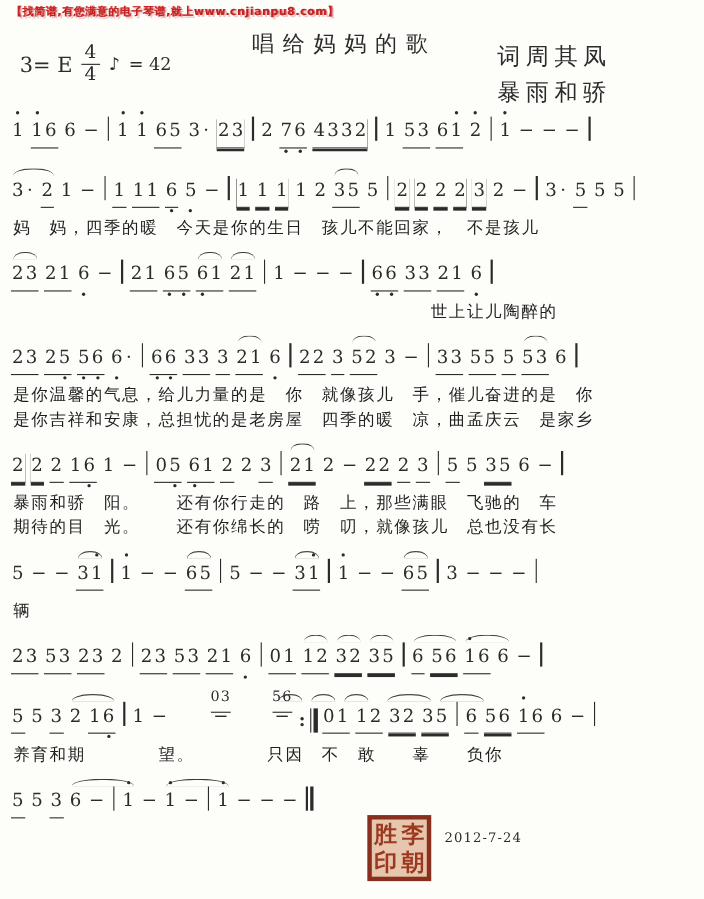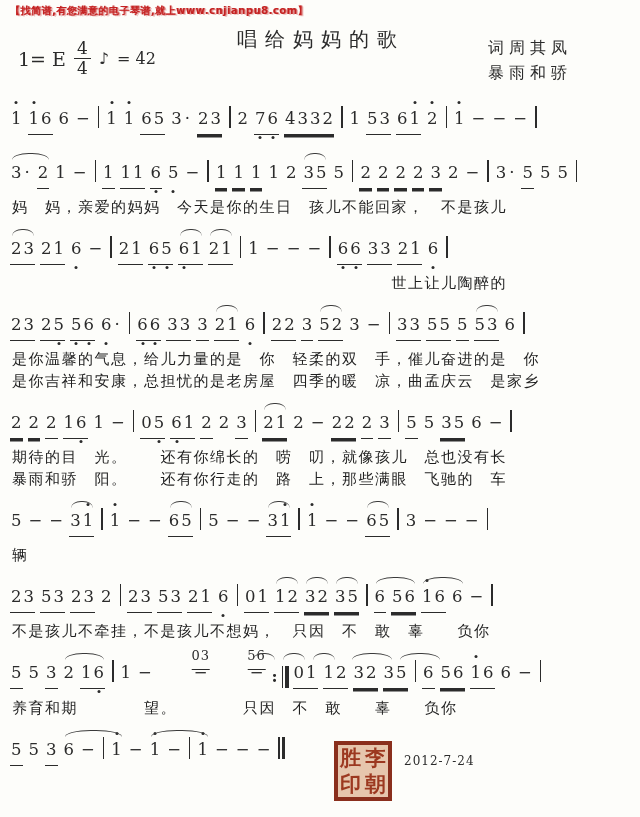--- a/index.html
+++ b/index.html
@@ -1,30 +1,30 @@
 <!DOCTYPE html>
 <html><head>
 <meta charset="utf-8">
 <style>
   html,body{margin:0;padding:0;}
   body{width:640px;height:817px;overflow:hidden;background:#fdfdfa;}
-  .page{position:relative;width:640px;height:817px;box-sizing:border-box;padding:4px 8px 0 10px;
+  .page{position:relative;width:640px;height:817px;box-sizing:border-box;padding:4px 24px 0 10px;
         font-family:"DejaVu Serif", serif;color:#2b2b2b;}
   .watermark{color:#c42222;font-size:10px;font-weight:bold;letter-spacing:.5px;
              text-shadow:1px 0 0 rgba(196,34,34,.55), 2px 1px 0 rgba(196,34,34,.25);
              font-family:"DejaVu Sans", sans-serif;white-space:nowrap;}
   .headrow{position:relative;height:66px;margin-top:2px;}
   .keysig{position:absolute;left:8px;top:20px;font-size:19px;display:flex;align-items:center;gap:8px;}
   .frac{display:inline-flex;flex-direction:column;align-items:center;line-height:1;font-size:17px;}
   .frac .top{border-bottom:1.4px solid #2b2b2b;padding:0 3px 1px;}
   .frac .bot{padding-top:1px;}
   .tempo{font-size:16px;}
   .title{position:absolute;left:0;right:0;top:6px;text-align:center;font-size:20px;font-weight:normal;
          letter-spacing:8px;font-family:"DejaVu Sans", sans-serif;}
-  .credits{position:absolute;right:60px;top:16px;font-size:16px;letter-spacing:5px;
+  .credits{position:absolute;right:60px;top:16px;font-size:21px;letter-spacing:5px;
            font-family:Liberation Sans, sans-serif;line-height:1.55;text-align:left;}
   
   .systems{margin-top:10px;}
   .system{margin-bottom:9px;}
   .music{position:relative;white-space:nowrap;line-height:26px;padding:10px 0 6px 0;font-size:16.5px;}
   .tok{display:inline-block;position:relative;margin-right:5px;padding-bottom:2px;vertical-align:baseline;}
   .tok.u1{border-bottom:1.5px solid #2b2b2b;}
   .tok.u2{border-bottom:1.5px solid #2b2b2b;box-shadow:0 2.5px 0 0 #2b2b2b;}
   .ch{display:inline-block;position:relative;padding:0 1px;}
   .ch.adot{padding:0 2px;}
@@ -53,63 +53,62 @@
 </style>
 </head>
 <body>
 
 <div class="page">
   <div class="watermark">【找简谱,有您满意的电子琴谱,就上www.cnjianpu8.com】</div>
 
   <div class="headrow">
     <div class="title">唱给妈妈的歌</div>
     <div class="keysig">
-      <span>1= E</span>
+      <span>3= E</span>
       <span class="frac">
         <span class="top">4</span>
         <span class="bot">4</span>
       </span>
       <span class="tempo">♪</span>
       <span class="tempo">= 42</span>
     </div>
     <div class="credits">
       <div>词周其凤</div>
       <div>暴雨和骄</div>
     </div>
   </div>
 
   <div class="systems" id="systems">
       <div class="system">
         <div class="music"><span class="tok"><span class="ch">1<i class="odot up"></i></span></span><span class="tok u1"><span class="ch">1<i class="odot up"></i></span><span class="ch">6</span></span><span class="tok"><span class="ch">6</span></span><span class="tok"><span class="ch dash">−</span></span><span class="bar"></span><span class="tok"><span class="ch">1<i class="odot up"></i></span></span><span class="tok"><span class="ch">1<i class="odot up"></i></span></span><span class="tok u1"><span class="ch">6</span><span class="ch">5</span></span><span class="tok"><span class="ch">3</span><span class="ch adot">·</span></span><span class="tok u2"><span class="ch">2</span><span class="ch">3</span></span><span class="bar"></span><span class="tok"><span class="ch">2</span></span><span class="tok u1"><span class="ch">7<i class="odot dn"></i></span><span class="ch">6<i class="odot dn"></i></span></span><span class="tok u2"><span class="ch">4</span><span class="ch">3</span><span class="ch">3</span><span class="ch">2</span></span><span class="bar"></span><span class="tok"><span class="ch">1</span></span><span class="tok u1"><span class="ch">5</span><span class="ch">3</span></span><span class="tok u1"><span class="ch">6</span><span class="ch">1<i class="odot up"></i></span></span><span class="tok"><span class="ch">2<i class="odot up"></i></span></span><span class="bar"></span><span class="tok"><span class="ch">1<i class="odot up"></i></span></span><span class="tok"><span class="ch dash">−</span></span><span class="tok"><span class="ch dash">−</span></span><span class="tok"><span class="ch dash">−</span></span><span class="bar"></span></div>
       </div>
       <div class="system">
         <div class="music"><span class="tok"><span class="ch">3</span><span class="ch adot">·</span></span><span class="tok u1"><span class="ch">2</span></span><span class="tok"><span class="ch">1</span></span><span class="tok"><span class="ch dash">−</span></span><span class="bar"></span><span class="tok u1"><span class="ch">1</span></span><span class="tok u1"><span class="ch">1</span><span class="ch">1</span></span><span class="tok u1"><span class="ch">6<i class="odot dn"></i></span></span><span class="tok"><span class="ch">5<i class="odot dn"></i></span></span><span class="tok"><span class="ch dash">−</span></span><span class="bar"></span><span class="tok u2"><span class="ch">1</span></span><span class="tok u2"><span class="ch">1</span></span><span class="tok u2"><span class="ch">1</span></span><span class="tok"><span class="ch">1</span></span><span class="tok"><span class="ch">2</span></span><span class="tok u1"><span class="ch">3</span><span class="ch">5</span></span><span class="tok"><span class="ch">5</span></span><span class="bar"></span><span class="tok u2"><span class="ch">2</span></span><span class="tok u2"><span class="ch">2</span></span><span class="tok u2"><span class="ch">2</span></span><span class="tok u2"><span class="ch">2</span></span><span class="tok u2"><span class="ch">3</span></span><span class="tok"><span class="ch">2</span></span><span class="tok"><span class="ch dash">−</span></span><span class="bar"></span><span class="tok"><span class="ch">3</span><span class="ch adot">·</span></span><span class="tok u1"><span class="ch">5</span></span><span class="tok"><span class="ch">5</span></span><span class="tok"><span class="ch">5</span></span><span class="bar"></span><i class="arc" style="left: 2px; width: 37px; top: 3px;"></i><i class="arc" style="left: 294px; width: 22px; top: 3px;"></i></div>
-        <div class="lyric">妈　妈，亲爱的妈妈　今天是你的生日　孩儿不能回家，　不是孩儿</div>
+        <div class="lyric">妈　妈，四季的暖　今天是你的生日　孩儿不能回家，　不是孩儿</div>
       </div>
       <div class="system">
         <div class="music"><span class="tok u1"><span class="ch">2</span><span class="ch">3</span></span><span class="tok u1"><span class="ch">2</span><span class="ch">1</span></span><span class="tok"><span class="ch">6<i class="odot dn"></i></span></span><span class="tok"><span class="ch dash">−</span></span><span class="bar"></span><span class="tok u1"><span class="ch">2</span><span class="ch">1</span></span><span class="tok u1"><span class="ch">6<i class="odot dn"></i></span><span class="ch">5<i class="odot dn"></i></span></span><span class="tok u1"><span class="ch">6<i class="odot dn"></i></span><span class="ch">1</span></span><span class="tok u1"><span class="ch">2</span><span class="ch">1</span></span><span class="bar"></span><span class="tok"><span class="ch">1</span></span><span class="tok"><span class="ch dash">−</span></span><span class="tok"><span class="ch dash">−</span></span><span class="tok"><span class="ch dash">−</span></span><span class="bar"></span><span class="tok u1"><span class="ch">6<i class="odot dn"></i></span><span class="ch">6<i class="odot dn"></i></span></span><span class="tok u1"><span class="ch">3</span><span class="ch">3</span></span><span class="tok u1"><span class="ch">2</span><span class="ch">1</span></span><span class="tok"><span class="ch">6<i class="odot dn"></i></span></span><span class="bar"></span><i class="arc" style="left: 2px; width: 22px; top: 3px;"></i><i class="arc" style="left: 170px; width: 22px; top: 3px;"></i><i class="arc" style="left: 200px; width: 22px; top: 3px;"></i></div>
         <div class="lyric">　　　　　　　　　　　　　　　　　　　　　　　世上让儿陶醉的</div>
       </div>
       <div class="system">
         <div class="music"><span class="tok u1"><span class="ch">2</span><span class="ch">3</span></span><span class="tok u1"><span class="ch">2</span><span class="ch">5<i class="odot dn"></i></span></span><span class="tok u1"><span class="ch">5<i class="odot dn"></i></span><span class="ch">6<i class="odot dn"></i></span></span><span class="tok"><span class="ch">6<i class="odot dn"></i></span><span class="ch adot">·</span></span><span class="bar"></span><span class="tok u1"><span class="ch">6<i class="odot dn"></i></span><span class="ch">6<i class="odot dn"></i></span></span><span class="tok u1"><span class="ch">3</span><span class="ch">3</span></span><span class="tok u1"><span class="ch">3</span></span><span class="tok u1"><span class="ch">2</span><span class="ch">1</span></span><span class="tok"><span class="ch">6<i class="odot dn"></i></span></span><span class="bar"></span><span class="tok u1"><span class="ch">2</span><span class="ch">2</span></span><span class="tok u1"><span class="ch">3</span></span><span class="tok u1"><span class="ch">5</span><span class="ch">2</span></span><span class="tok"><span class="ch">3</span></span><span class="tok"><span class="ch dash">−</span></span><span class="bar"></span><span class="tok u1"><span class="ch">3</span><span class="ch">3</span></span><span class="tok u1"><span class="ch">5</span><span class="ch">5</span></span><span class="tok u1"><span class="ch">5</span></span><span class="tok u1"><span class="ch">5</span><span class="ch">3</span></span><span class="tok"><span class="ch">6</span></span><span class="bar"></span><i class="arc" style="left: 206px; width: 22px; top: 3px;"></i><i class="arc" style="left: 310px; width: 22px; top: 3px;"></i><i class="arc" style="left: 466px; width: 22px; top: 3px;"></i></div>
-        <div class="lyric">是你温馨的气息，给儿力量的是　你　轻柔的双　手，催儿奋进的是　你</div>
+        <div class="lyric">是你温馨的气息，给儿力量的是　你　就像孩儿　手，催儿奋进的是　你</div>
         <div class="lyric">是你吉祥和安康，总担忧的是老房屋　四季的暖　凉，曲孟庆云　是家乡</div>
       </div>
       <div class="system">
         <div class="music"><span class="tok u2"><span class="ch">2</span></span><span class="tok u2"><span class="ch">2</span></span><span class="tok u1"><span class="ch">2</span></span><span class="tok u1"><span class="ch">1</span><span class="ch">6<i class="odot dn"></i></span></span><span class="tok"><span class="ch">1</span></span><span class="tok"><span class="ch dash">−</span></span><span class="bar"></span><span class="tok u1"><span class="ch">0</span><span class="ch">5<i class="odot dn"></i></span></span><span class="tok u1"><span class="ch">6<i class="odot dn"></i></span><span class="ch">1</span></span><span class="tok u1"><span class="ch">2</span></span><span class="tok"><span class="ch">2</span></span><span class="tok u1"><span class="ch">3</span></span><span class="bar"></span><span class="tok u2"><span class="ch">2</span><span class="ch">1</span></span><span class="tok"><span class="ch">2</span></span><span class="tok"><span class="ch dash">−</span></span><span class="tok u2"><span class="ch">2</span><span class="ch">2</span></span><span class="tok u1"><span class="ch">2</span></span><span class="tok u1"><span class="ch">3</span></span><span class="bar"></span><span class="tok u1"><span class="ch">5</span></span><span class="tok"><span class="ch">5</span></span><span class="tok u2"><span class="ch">3</span><span class="ch">5</span></span><span class="tok"><span class="ch">6</span></span><span class="tok"><span class="ch dash">−</span></span><span class="bar"></span><i class="arc" style="left: 254px; width: 22px; top: 3px;"></i></div>
+        <div class="lyric">暴雨和骄　阳。　　还有你行走的　路　上，那些满眼　飞驰的　车</div>
         <div class="lyric">期待的目　光。　　还有你绵长的　唠　叨，就像孩儿　总也没有长</div>
-        <div class="lyric">暴雨和骄　阳。　　还有你行走的　路　上，那些满眼　飞驰的　车</div>
       </div>
       <div class="system">
         <div class="music"><span class="tok"><span class="ch">5</span></span><span class="tok"><span class="ch dash">−</span></span><span class="tok"><span class="ch dash">−</span></span><span class="tok u1"><span class="ch">3</span><span class="ch">1<i class="odot up"></i></span></span><span class="bar"></span><span class="tok"><span class="ch">1<i class="odot up"></i></span></span><span class="tok"><span class="ch dash">−</span></span><span class="tok"><span class="ch dash">−</span></span><span class="tok u1"><span class="ch">6</span><span class="ch">5</span></span><span class="bar"></span><span class="tok"><span class="ch">5</span></span><span class="tok"><span class="ch dash">−</span></span><span class="tok"><span class="ch dash">−</span></span><span class="tok u1"><span class="ch">3</span><span class="ch">1<i class="odot up"></i></span></span><span class="bar"></span><span class="tok"><span class="ch">1<i class="odot up"></i></span></span><span class="tok"><span class="ch dash">−</span></span><span class="tok"><span class="ch dash">−</span></span><span class="tok u1"><span class="ch">6</span><span class="ch">5</span></span><span class="bar"></span><span class="tok"><span class="ch">3</span></span><span class="tok"><span class="ch dash">−</span></span><span class="tok"><span class="ch dash">−</span></span><span class="tok"><span class="ch dash">−</span></span><span class="bar"></span><i class="arc" style="left: 61px; width: 22px; top: 3px;"></i><i class="arc" style="left: 160px; width: 22px; top: 3px;"></i><i class="arc" style="left: 258px; width: 22px; top: 3px;"></i><i class="arc" style="left: 357px; width: 22px; top: 3px;"></i></div>
         <div class="lyric">辆</div>
       </div>
       <div class="system">
         <div class="music"><span class="tok u1"><span class="ch">2</span><span class="ch">3</span></span><span class="tok u1"><span class="ch">5</span><span class="ch">3</span></span><span class="tok u1"><span class="ch">2</span><span class="ch">3</span></span><span class="tok"><span class="ch">2</span></span><span class="bar"></span><span class="tok u1"><span class="ch">2</span><span class="ch">3</span></span><span class="tok u1"><span class="ch">5</span><span class="ch">3</span></span><span class="tok u1"><span class="ch">2</span><span class="ch">1</span></span><span class="tok"><span class="ch">6<i class="odot dn"></i></span></span><span class="bar"></span><span class="tok u1"><span class="ch">0</span><span class="ch">1</span></span><span class="tok u1"><span class="ch">1</span><span class="ch">2</span></span><span class="tok u2"><span class="ch">3</span><span class="ch">2</span></span><span class="tok u2"><span class="ch">3</span><span class="ch">5</span></span><span class="bar"></span><span class="tok u1"><span class="ch">6</span></span><span class="tok u2"><span class="ch">5</span><span class="ch">6</span></span><span class="tok u1"><span class="ch">1<i class="odot up"></i></span><span class="ch">6</span></span><span class="tok"><span class="ch">6</span></span><span class="tok"><span class="ch dash">−</span></span><span class="bar"></span><i class="arc" style="left: 266px; width: 22px; top: 3px;"></i><i class="arc" style="left: 296px; width: 22px; top: 3px;"></i><i class="arc" style="left: 326px; width: 22px; top: 3px;"></i><i class="arc" style="left: 366px; width: 39px; top: 3px;"></i><i class="arc" style="left: 413px; width: 40px; top: 3px;"></i></div>
-        <div class="lyric">不是孩儿不牵挂，不是孩儿不想妈，　只因　不　敢　辜　　负你</div>
       </div>
       <div class="system">
         <div class="music"><span class="tok u1"><span class="ch">5</span></span><span class="tok"><span class="ch">5</span></span><span class="tok u1"><span class="ch">3</span></span><span class="tok"><span class="ch">2</span></span><span class="tok u1"><span class="ch">1</span><span class="ch">6<i class="odot dn"></i></span></span><span class="bar"></span><span class="tok"><span class="ch">1</span></span><span class="tok"><span class="ch dash">−</span></span><span class="tok stack"><span class="stack-above">03</span><span class="stack-base">−</span></span><span class="tok stack"><span class="stack-above">56</span><span class="stack-base">−</span></span><span class="barend">
             <i class="rdots">:</i>
             <i class="b1"></i>
             <i class="b2"></i>
           </span><span class="tok u1"><span class="ch">0</span><span class="ch">1</span></span><span class="tok u1"><span class="ch">1</span><span class="ch">2</span></span><span class="tok u2"><span class="ch">3</span><span class="ch">2</span></span><span class="tok u2"><span class="ch">3</span><span class="ch">5</span></span><span class="bar"></span><span class="tok u1"><span class="ch">6</span></span><span class="tok u2"><span class="ch">5</span><span class="ch">6</span></span><span class="tok u1"><span class="ch">1<i class="odot up"></i></span><span class="ch">6</span></span><span class="tok"><span class="ch">6</span></span><span class="tok"><span class="ch dash">−</span></span><span class="bar"></span><i class="arc" style="left: 55px; width: 39px; top: 3px;"></i><i class="arc" style="left: 243px; width: 22px; top: 3px;"></i><i class="arc" style="left: 273px; width: 22px; top: 3px;"></i><i class="arc" style="left: 303px; width: 22px; top: 3px;"></i><i class="arc" style="left: 342px; width: 40px; top: 3px;"></i><i class="arc" style="left: 390px; width: 40px; top: 3px;"></i></div>
         <div class="lyric">养育和期　　　　望。　　　　只因　不　敢　　辜　　负你</div>
       </div>
       <div class="system">

